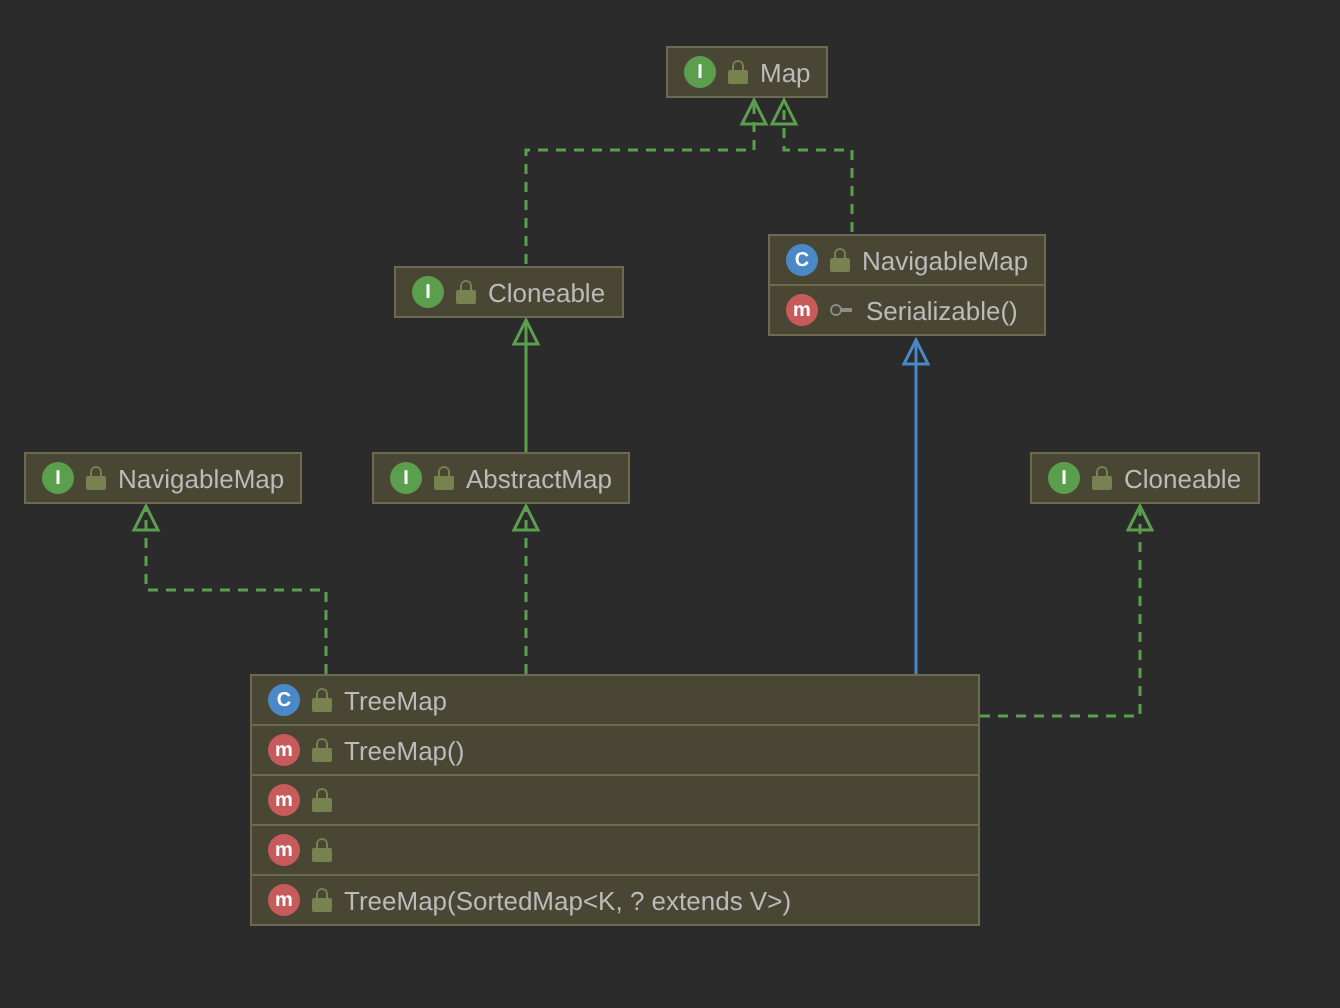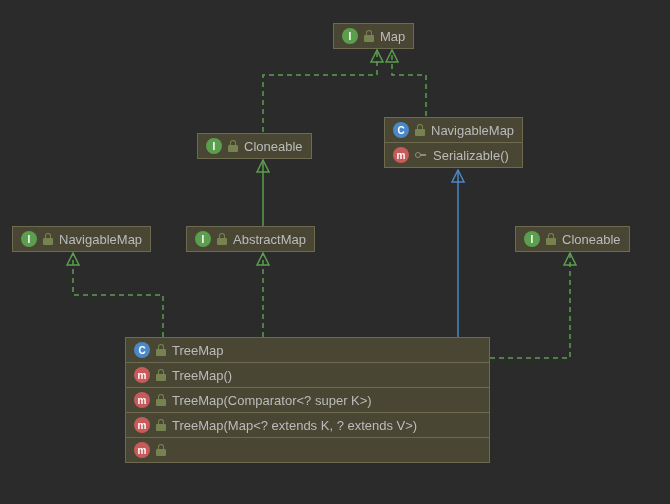--- a/index.html
+++ b/index.html
@@ -189,24 +189,23 @@
     <span>TreeMap</span>
   </div>
   <div class="row">
     <span class="badge badge-method">m</span>
     <span class="lock"></span>
     <span>TreeMap()</span>
   </div>
   <div class="row">
     <span class="badge badge-method">m</span>
     <span class="lock"></span>
-    <span>TreeMap(Comparator&lt;? super K&gt;)</span>
-  </div>
-  <div class="row">
-    <span class="badge badge-method">m</span>
-    <span class="lock"></span>
-    <span>TreeMap(Map&lt;? extends K, ? extends V&gt;)</span>
-  </div>
-  <div class="row">
-    <span class="badge badge-method">m</span>
-    <span class="lock"></span>
+  </div>
+  <div class="row">
+    <span class="badge badge-method">m</span>
+    <span class="lock"></span>
+  </div>
+  <div class="row">
+    <span class="badge badge-method">m</span>
+    <span class="lock"></span>
+    <span>TreeMap(SortedMap&lt;K, ? extends V&gt;)</span>
   </div>
 </div>
 
 </body></html>

